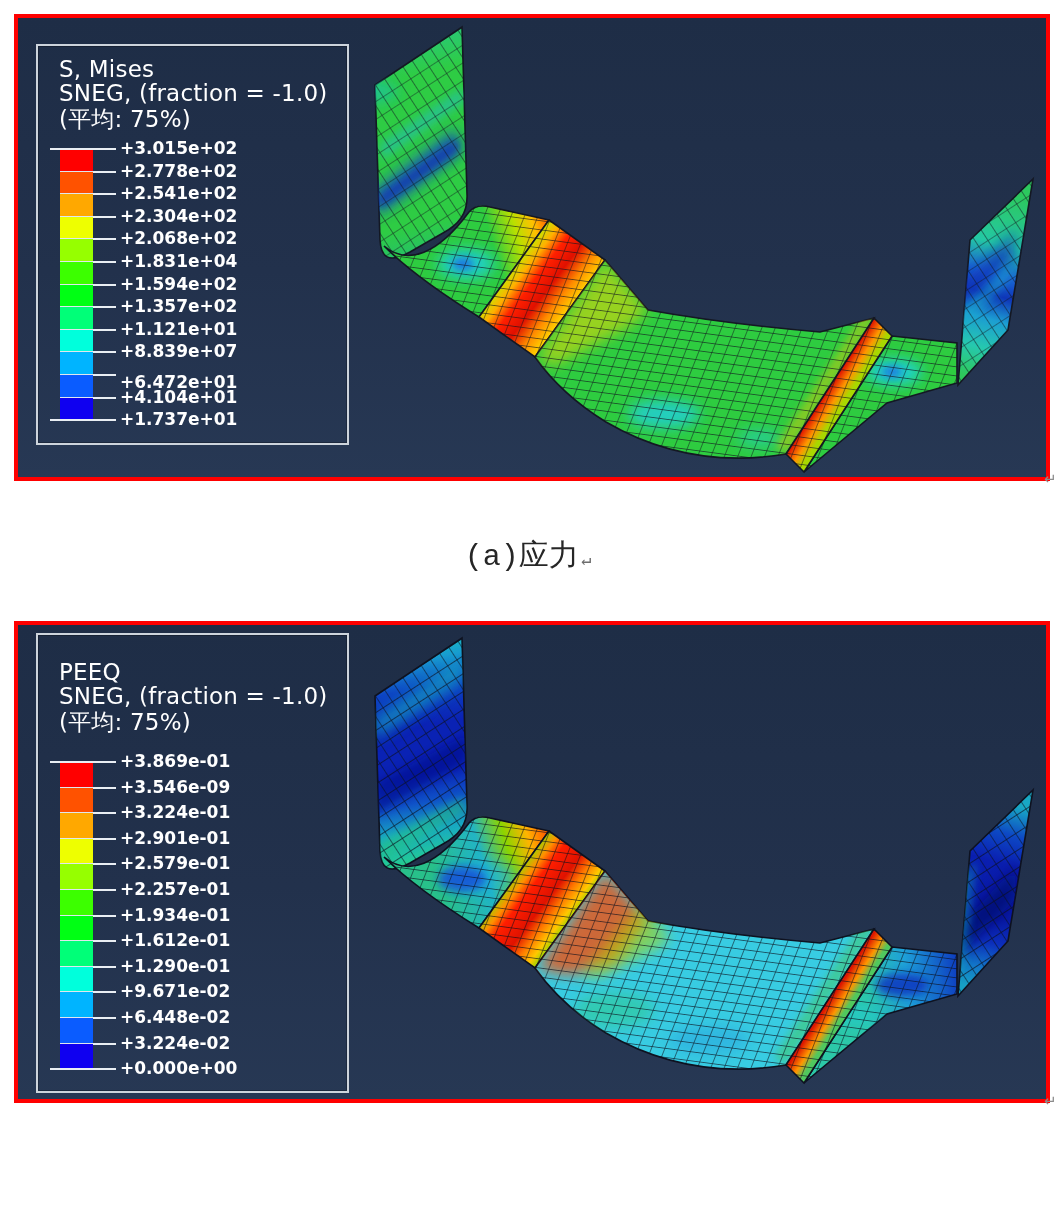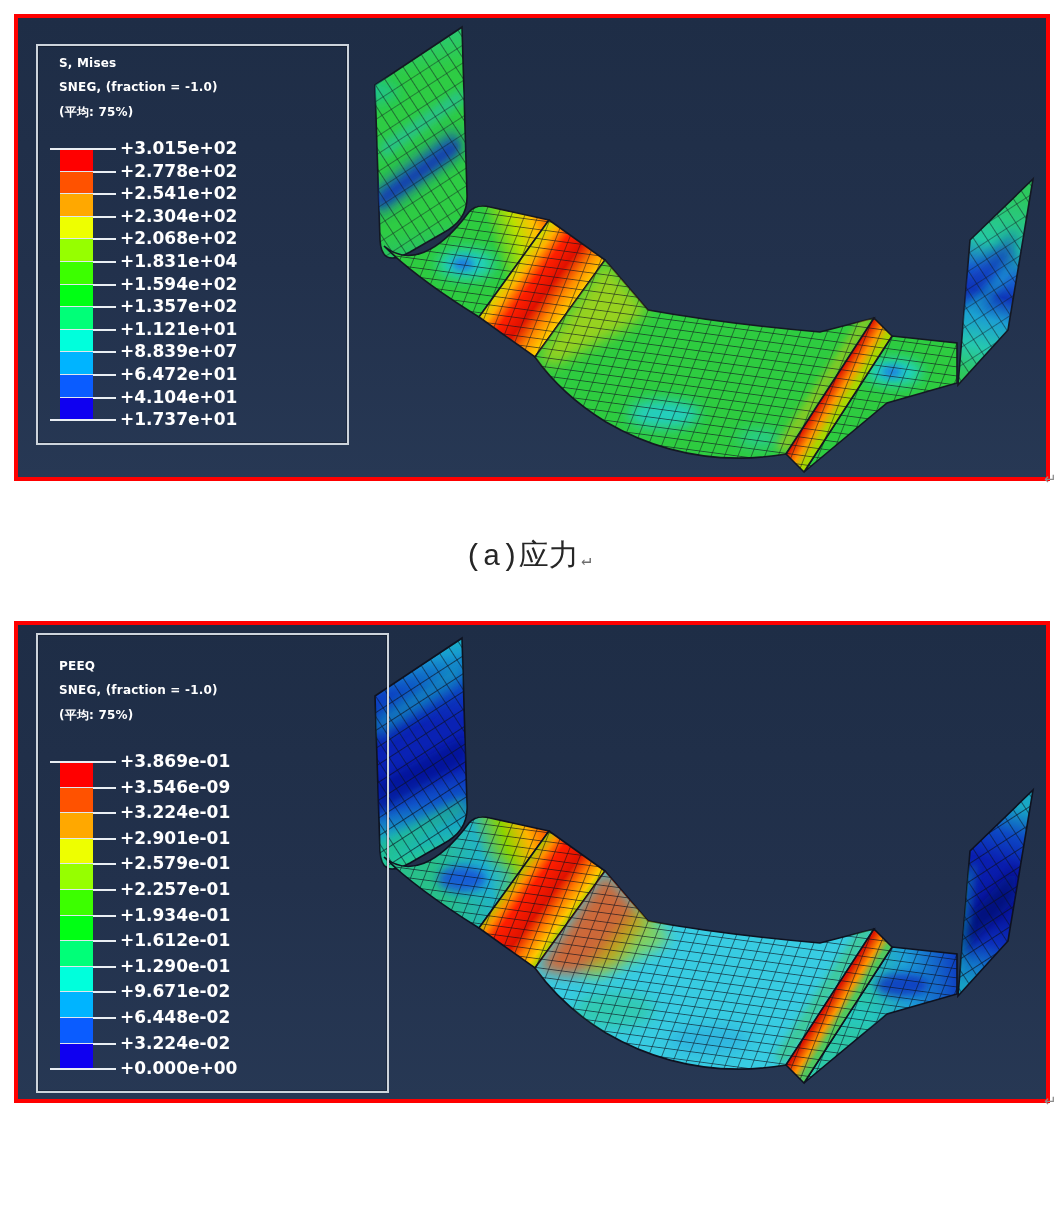--- a/index.html
+++ b/index.html
@@ -10,22 +10,22 @@
   .viewport{position:absolute;left:14px;width:1036px;box-sizing:border-box;
             border:4px solid #ff0000;
             background:linear-gradient(180deg,#1e2d46 0%,#22314c 55%,#273854 100%);
             overflow:hidden;}
   #fig-a{top:14px;height:467px;}
   #fig-b{top:621px;height:482px;}
   .model-svg{position:absolute;left:0;top:0;}
 
   .legend{position:absolute;border:2px solid #cdd4dc;box-shadow:inset 0 0 0 1px rgba(0,0,0,.25);}
   #fig-a .legend{left:18px;top:26px;width:309px;height:397px;}
-  #fig-b .legend{left:18px;top:8px;width:309px;height:456px;padding-left:40px;}
-  .lg-line{position:absolute;left:21px;color:#ffffff;font-size:12px;font-weight:bold;
+  #fig-b .legend{left:18px;top:8px;width:309px;height:456px;}
+  .lg-line{position:absolute;left:21px;color:#ffffff;font-size:23px;font-weight:normal;
            white-space:nowrap;letter-spacing:.2px;}
   #fig-a .l1{top:10px;} #fig-a .l2{top:34px;} #fig-a .l3{top:58px;}
   #fig-b .l1{top:24px;} #fig-b .l2{top:48px;} #fig-b .l3{top:72px;}
 
   .scale{position:absolute;left:22px;width:260px;}
   #fig-a .scale{top:102px;height:272px;}
   #fig-b .scale{top:126px;height:308px;}
   .swatch{position:absolute;left:0;width:33px;box-sizing:border-box;border-top:1px solid #dfe7ee;}
   .tick{position:absolute;left:33px;width:23px;height:0;border-top:2px solid #e9eef3;}
   .tick.long{left:-10px;width:66px;}
@@ -197,21 +197,21 @@
           <div class="val" style="top: 103px;">+1.831e+04</div>
           <div class="tick" style="top: 135.6px;"></div>
           <div class="val" style="top: 125.6px;">+1.594e+02</div>
           <div class="tick" style="top: 158.2px;"></div>
           <div class="val" style="top: 148.2px;">+1.357e+02</div>
           <div class="tick" style="top: 180.8px;"></div>
           <div class="val" style="top: 170.8px;">+1.121e+01</div>
           <div class="tick" style="top: 203.4px;"></div>
           <div class="val" style="top: 193.4px;">+8.839e+07</div>
           <div class="tick" style="top: 226px;"></div>
-          <div class="val" style="top: 216px;">+6.472e+01</div>
+          <div class="val" style="top: 224px;">+6.472e+01</div>
           <div class="tick" style="top: 248.6px;"></div>
           <div class="val" style="top: 238.6px;">+4.104e+01</div>
           <div class="tick long" style="top: 271.2px;"></div>
           <div class="val" style="top: 261.2px;">+1.737e+01</div>
         </div>
     </div>
   </div>
   <span class="pmark" id="pmark-a">↵</span>
 
   <div class="caption" id="cap-a"><span>(a)应力</span><span class="cap-mark">↵</span></div>

